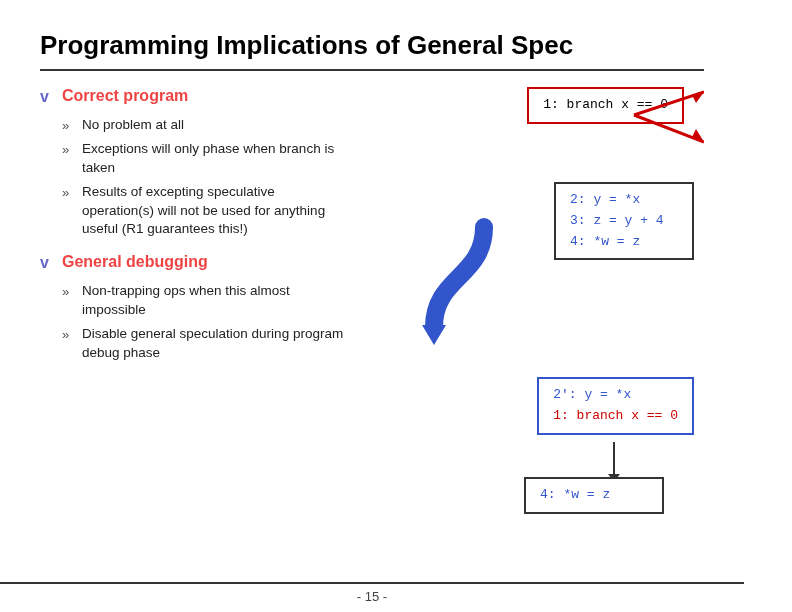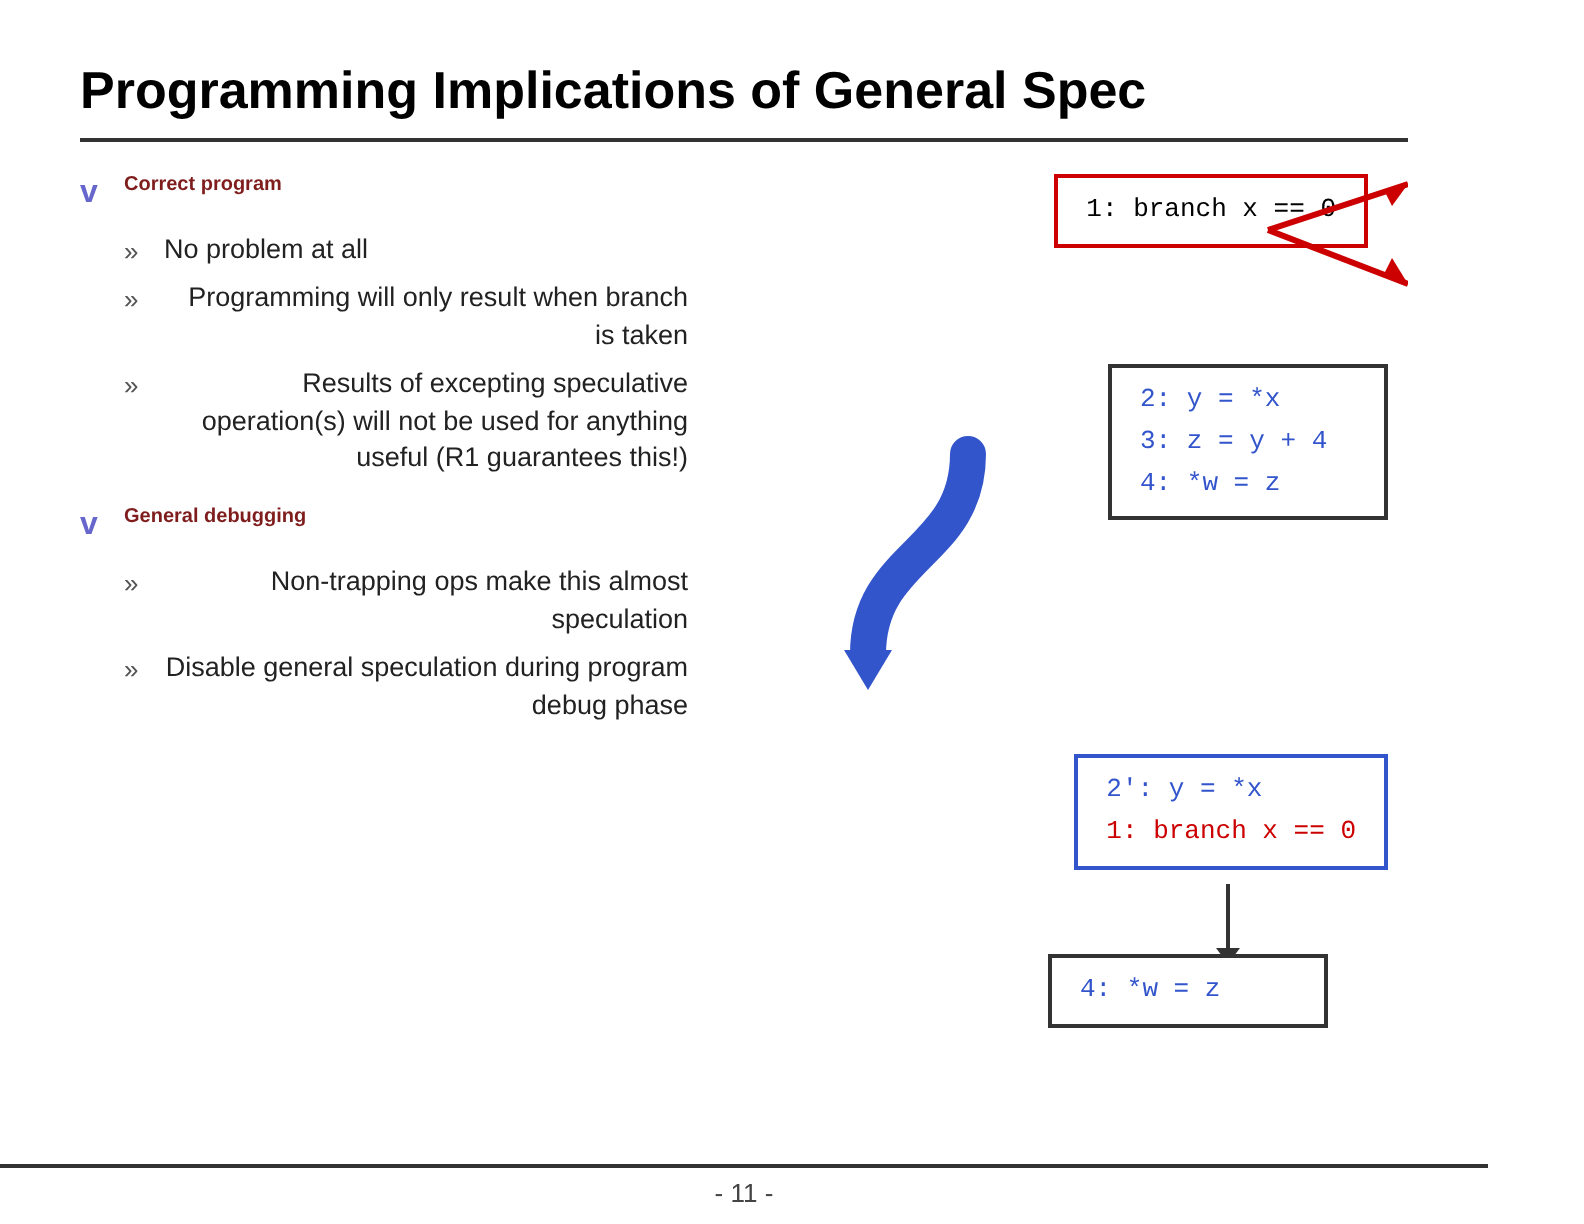--- a/index.html
+++ b/index.html
@@ -43,44 +43,43 @@
       gap: 6px;
     }
     .bullet-v {
       color: #6666cc;
       font-size: 16px;
       font-weight: bold;
       min-width: 16px;
       margin-top: 1px;
     }
     .bullet-label {
-      font-size: 10px;
+      font-size: 16px;
       font-weight: bold;
-      color: #7f1d1d;
+      color: #ef4444;
     }
     .sub-bullets {
       margin-left: 22px;
       margin-top: 4px;
     }
     .sub-bullet {
       display: flex;
       align-items: flex-start;
       margin-bottom: 5px;
       gap: 6px;
       font-size: 13.5px;
     }
     .arrow-marker {
       color: #555;
       min-width: 14px;
       font-size: 13px;
       margin-top: 2px;
     }
     .sub-text {
       line-height: 1.4;
-      text-align: right;
     }
 
     
     .code-box {
       border: 2px solid #333;
       padding: 6px 14px;
       font-size: 13px;
       font-family: 'Courier New', monospace;
       text-align: left;
       background: #fff;
@@ -135,36 +134,36 @@
         <span class="bullet-v">v</span>
         <span class="bullet-label">Correct  program</span>
       </div>
       <div class="sub-bullets">
         <div class="sub-bullet">
           <span class="arrow-marker">»</span>
           <span class="sub-text">No problem at all</span>
         </div>
         <div class="sub-bullet">
           <span class="arrow-marker">»</span>
-          <span class="sub-text">Programming will only result when branch is taken</span>
+          <span class="sub-text">Exceptions will only phase when branch is taken</span>
         </div>
         <div class="sub-bullet">
           <span class="arrow-marker">»</span>
           <span class="sub-text">Results of excepting speculative operation(s) will not be used for anything useful (R1 guarantees this!)</span>
         </div>
       </div>
 
       <div class="bullet-item" style="margin-top:14px;">
         <span class="bullet-v">v</span>
         <span class="bullet-label">General debugging</span>
       </div>
       <div class="sub-bullets">
         <div class="sub-bullet">
           <span class="arrow-marker">»</span>
-          <span class="sub-text">Non-trapping ops make this almost speculation</span>
+          <span class="sub-text">Non-trapping ops when this almost impossible</span>
         </div>
         <div class="sub-bullet">
           <span class="arrow-marker">»</span>
           <span class="sub-text">Disable general speculation during program debug phase</span>
         </div>
       </div>
     </div>
 
     <div class="right-diagram">
 
@@ -215,14 +214,14 @@
 
       <div style="position:absolute; top:390px; right:40px;">
         <div class="code-box box-blue-text">
           <span>4: *w = z</span>
         </div>
       </div>
     </div>
   </div>
 
   <div class="bottom-bar"></div>
-  <div class="page-num">- 11 -</div>
+  <div class="page-num">- 15 -</div>
 </div>
 
 </body></html>

